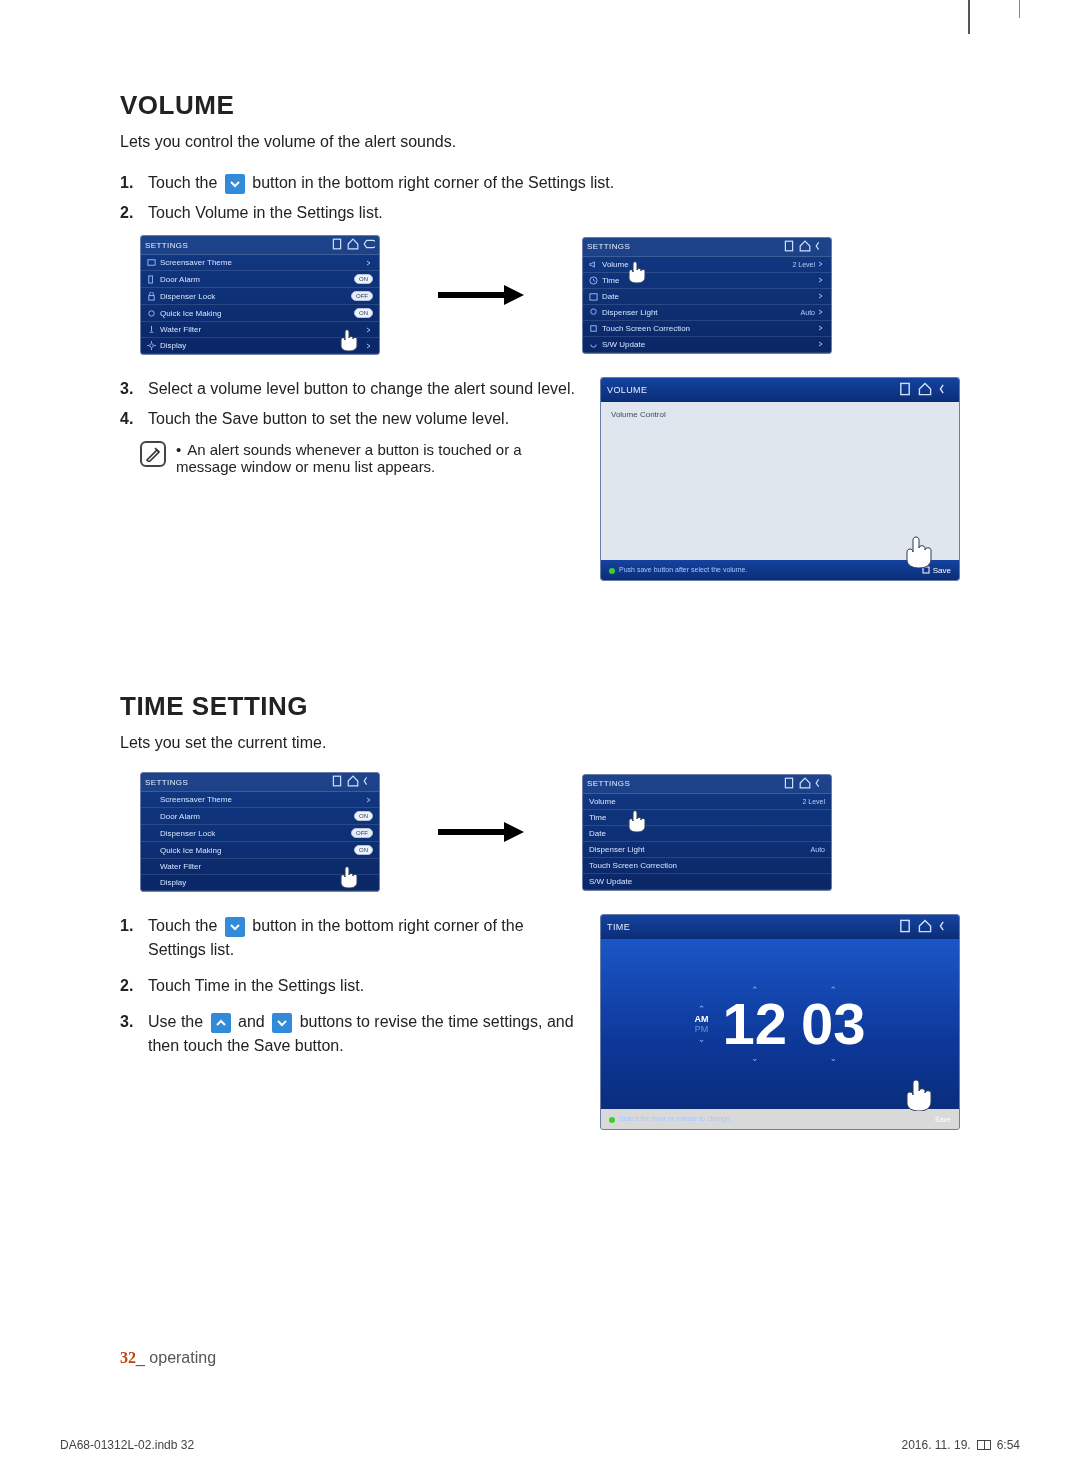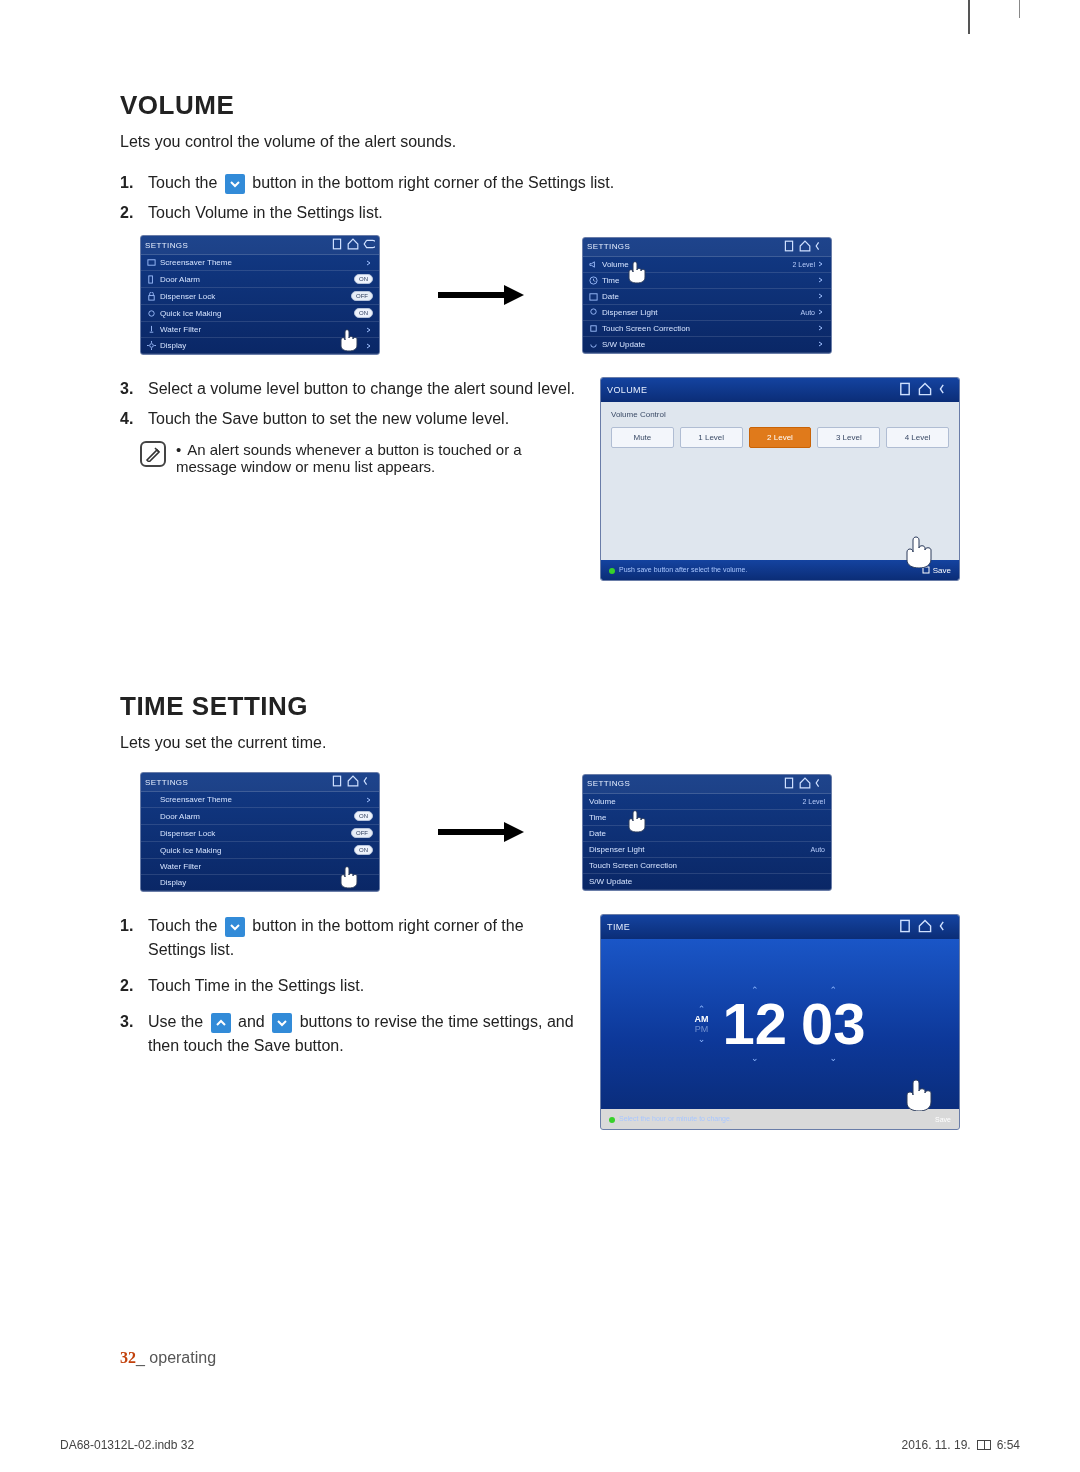--- a/index.html
+++ b/index.html
@@ -379,27 +379,20 @@
                   </span>
           <span>
                     <svg viewBox="0 0 10 10">
                       <path d="M3 2l-2 3 2 3" fill="none" stroke="#cfe0ff"></path>
                     </svg>
                   </span>
         </span>
       </div>
       <div class="vp-body">
         <div class="vp-sub">Volume Control</div>
-        <div class="vp-btns">
-          <div class="vp-btn">Mute</div>
-          <div class="vp-btn">1 Level</div>
-          <div class="vp-btn sel">2 Level</div>
-          <div class="vp-btn">3 Level</div>
-          <div class="vp-btn">4 Level</div>
-        </div>
         <div class="vp-foot">
           <span><span class="dot"></span><span>Push save button after select the volume.</span></span>
           <span class="save">
                     <svg width="8" height="8" viewBox="0 0 8 8">
                       <rect x="1" y="1" width="6" height="6" fill="none" stroke="#fff"></rect>
                     </svg>
                     <span>Save</span>
                   </span>
         </div>
         <div class="vp-hand"><svg viewBox="0 0 60 40">

